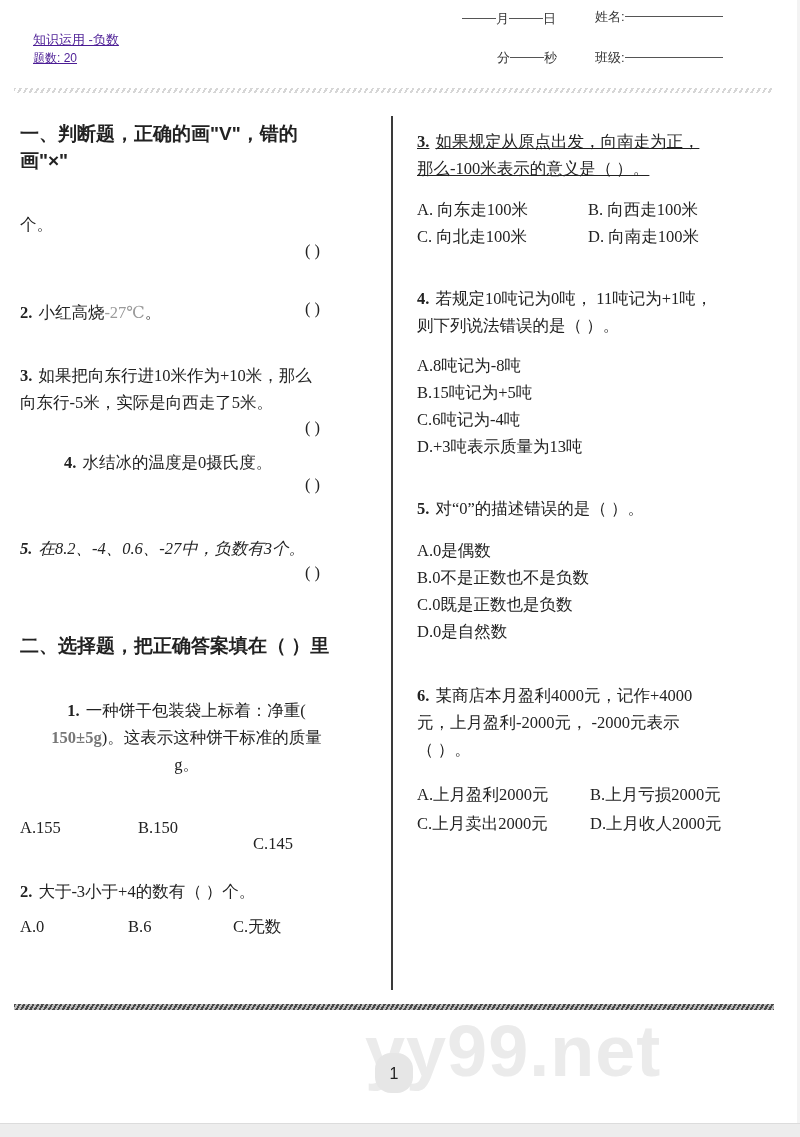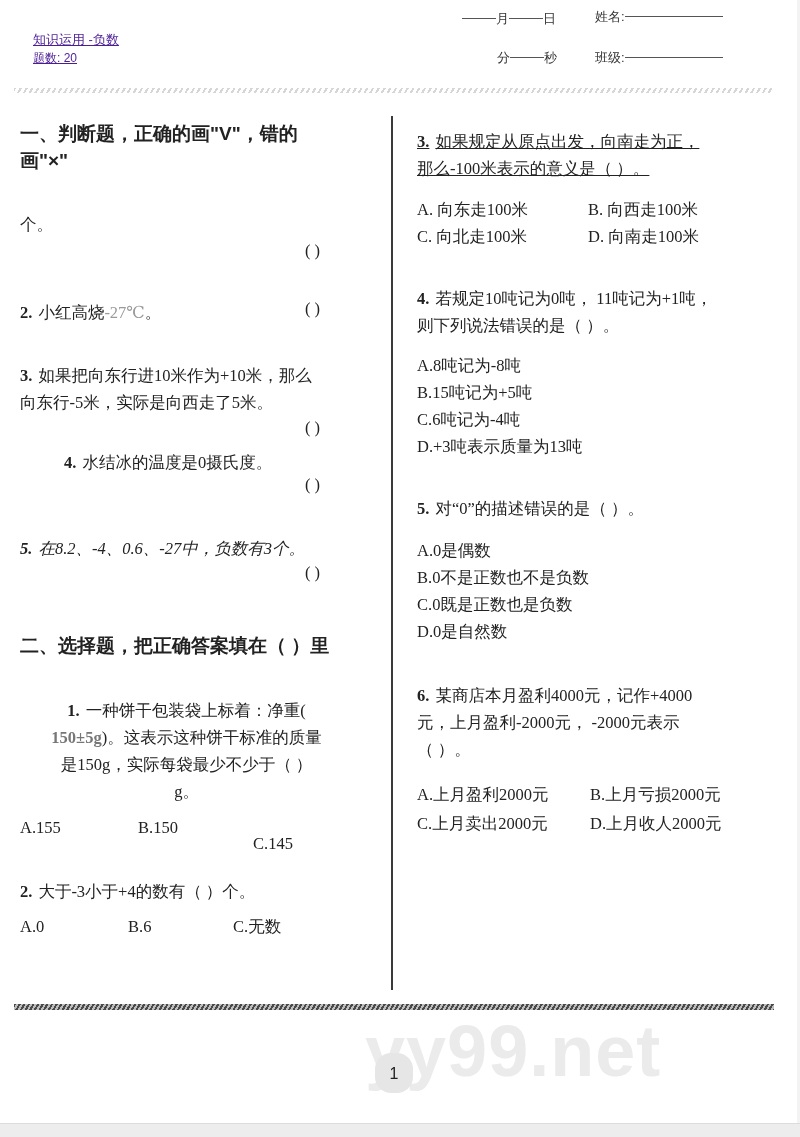--- a/index.html
+++ b/index.html
@@ -99,21 +99,20 @@
 <div class="abs q" style="left:20px; top:535px;font-style:italic;">
   <span class="num">5.</span><span>在8.2、-4、0.6、-27中，负数有3个。</span>
 </div>
 <span class="paren" style="left:305px; top:563px;">(      )</span>
 
 <div class="abs section-title" style="left:20px; top:632px;">二、选择题，把正确答案填在（ ）里</div>
 
 <div class="abs q" style="left:4px; top:697px; width:365px;text-align:center;">
   <div><span class="num">1.</span><span>一种饼干包装袋上标着：净重(</span></div>
   <div><span class="blurry">150±5g</span><span>)。这表示这种饼干标准的质量</span></div>
-  <div>是150g，实际每袋最少不少于（      ）</div>
   <div>g。</div>
 </div>
 <div class="abs opt" style="left:20px; top:814px;">A.155</div>
 <div class="abs opt" style="left:138px; top:814px;">B.150</div>
 <div class="abs opt" style="left:253px; top:830px;text-align:right;">C.145</div>
 
 <div class="abs q" style="left:20px; top:878px;">
   <span class="num">2.</span><span>大于-3小于+4的数有（      ）个。</span>
 </div>
 <div class="abs opt" style="left:20px; top:913px;">A.0</div>

